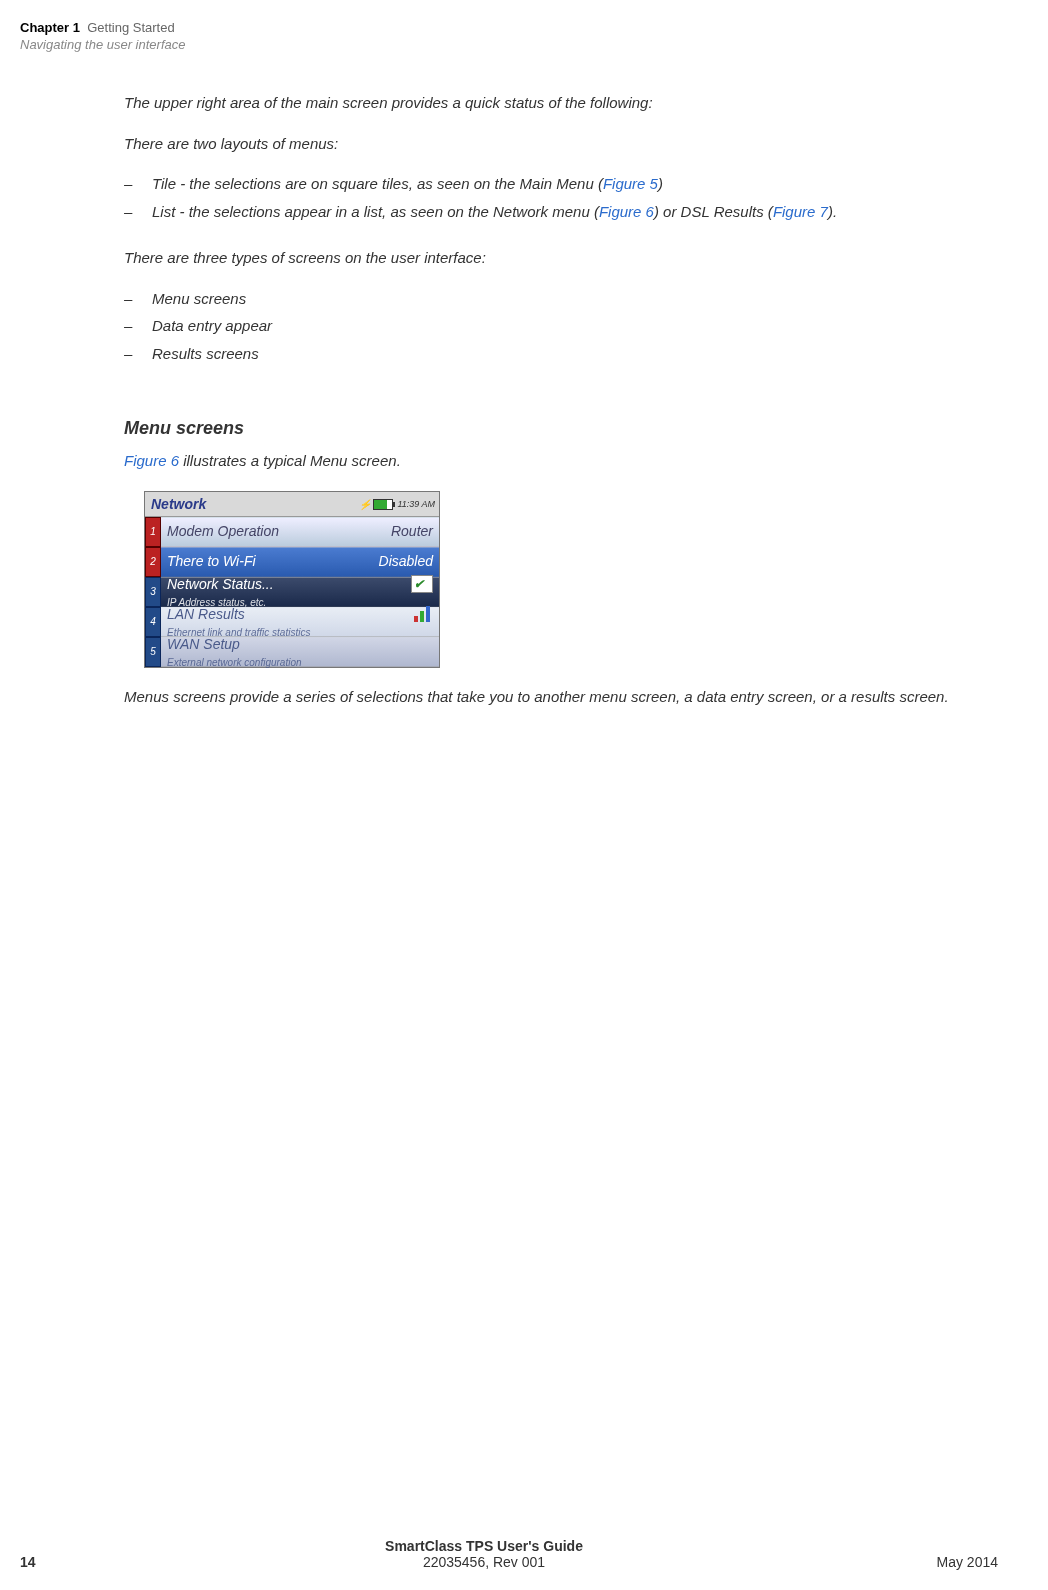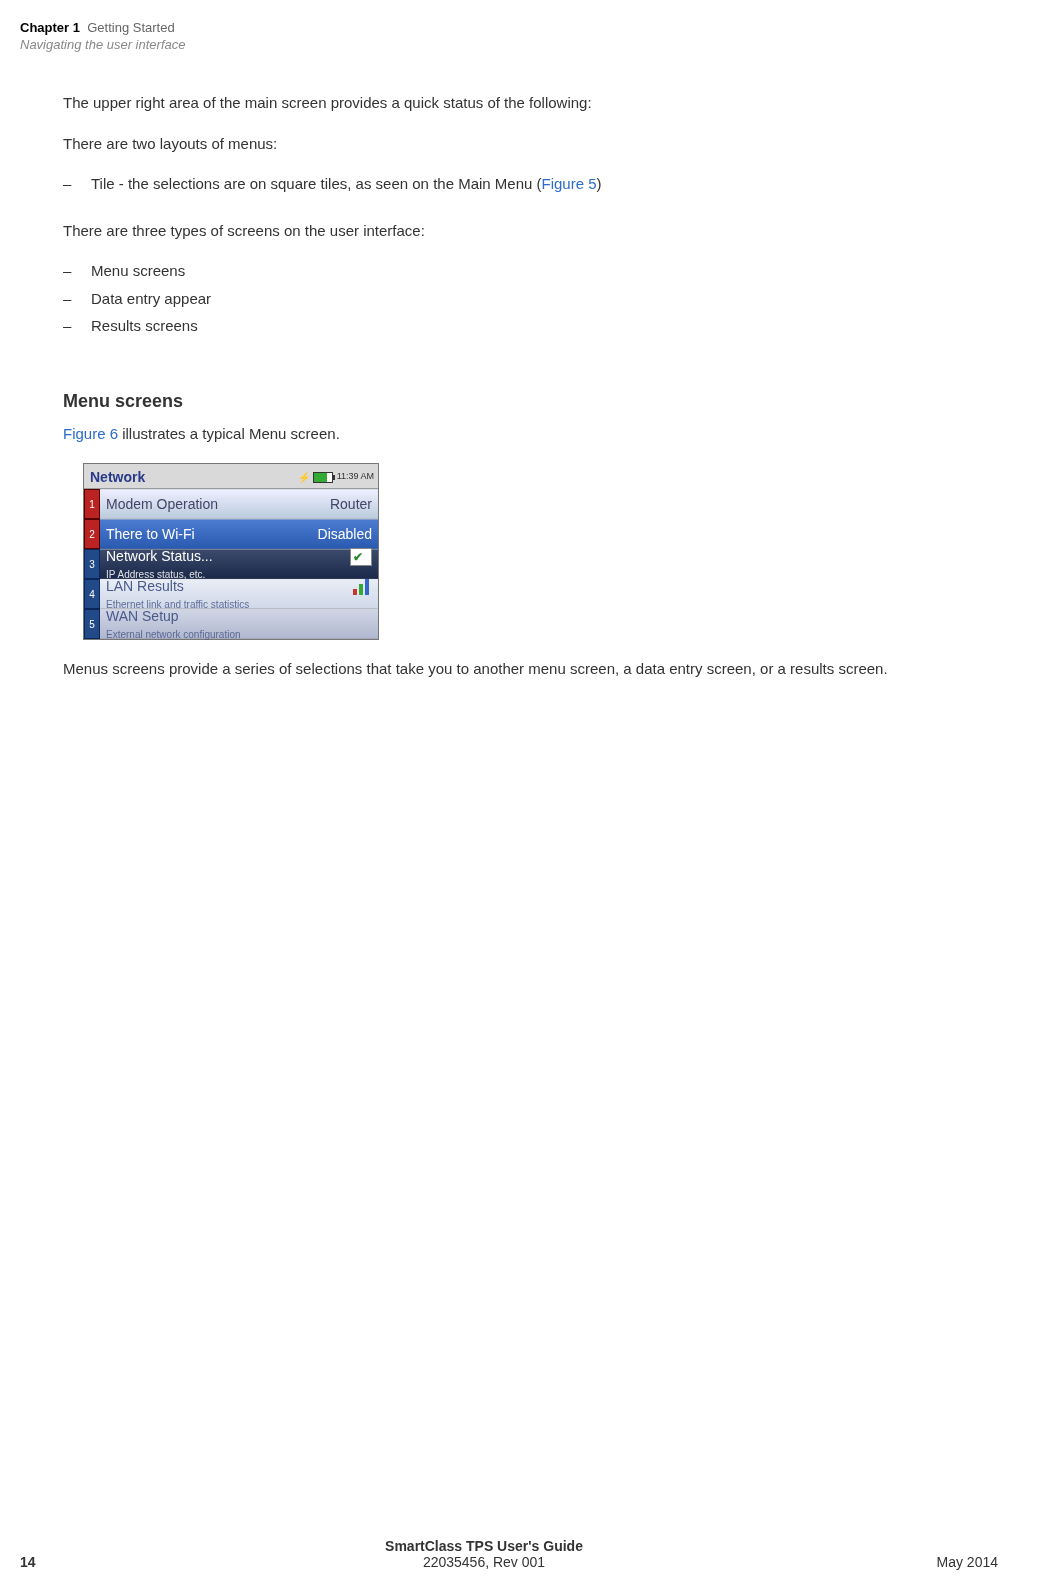--- a/index.html
+++ b/index.html
@@ -23,22 +23,23 @@
     margin-bottom: 2px;
   }
   .header-chapter b { color:#000; font-weight:bold; }
   .header-sub {
     font-size: 13px;
     font-style: italic;
     color: #888;
     margin-bottom: 40px;
   }
   .content {
-    margin-left: 43px;
+    margin-left: 104px;
     line-height: 1.5;
+    font-style: italic;
   }
   .para { margin: 12px 0 18px 0; }
   ul.dash {
     list-style: none;
     padding-left: 0;
     margin: 0 0 24px 0;
   }
   ul.dash li {
     padding-left: 28px;
     text-indent: -28px;
@@ -165,20 +166,21 @@
   <div class="header-sub">Navigating the user interface</div>
 
   <div class="content">
     <div class="para">The upper right area of the main screen provides a quick status of the following:</div>
 
 
     <div class="para">There are two layouts of menus:</div>
 
     <ul class="dash">
       <li><span>Tile - the selections are on square tiles, as seen on the Main Menu (</span><span class="link">Figure 5</span><span>)</span></li>
+      <li><span>List - the selections appear in a list, as seen on the Network menu (</span><span class="link">Figure 6</span><span>) or DSL Results (</span><span class="link">Figure 7</span><span>).</span></li>
     </ul>
 
     <div class="para" style="margin-bottom:18px;">There are three types of screens on the user interface:</div>
 
     <ul class="dash">
       <li>Menu screens</li>
       <li>Data entry appear</li>
       <li>Results screens</li>
     </ul>
 

